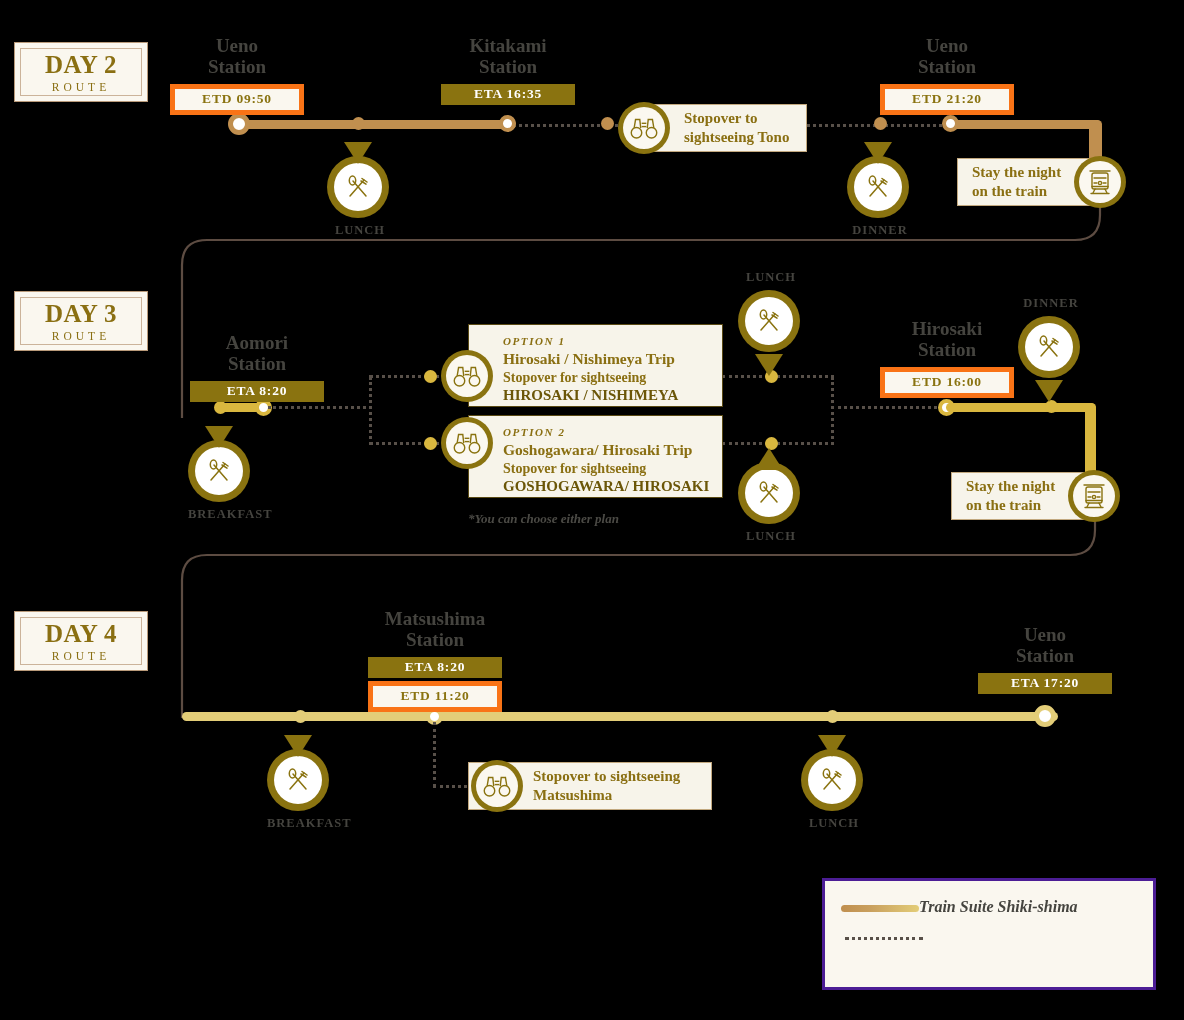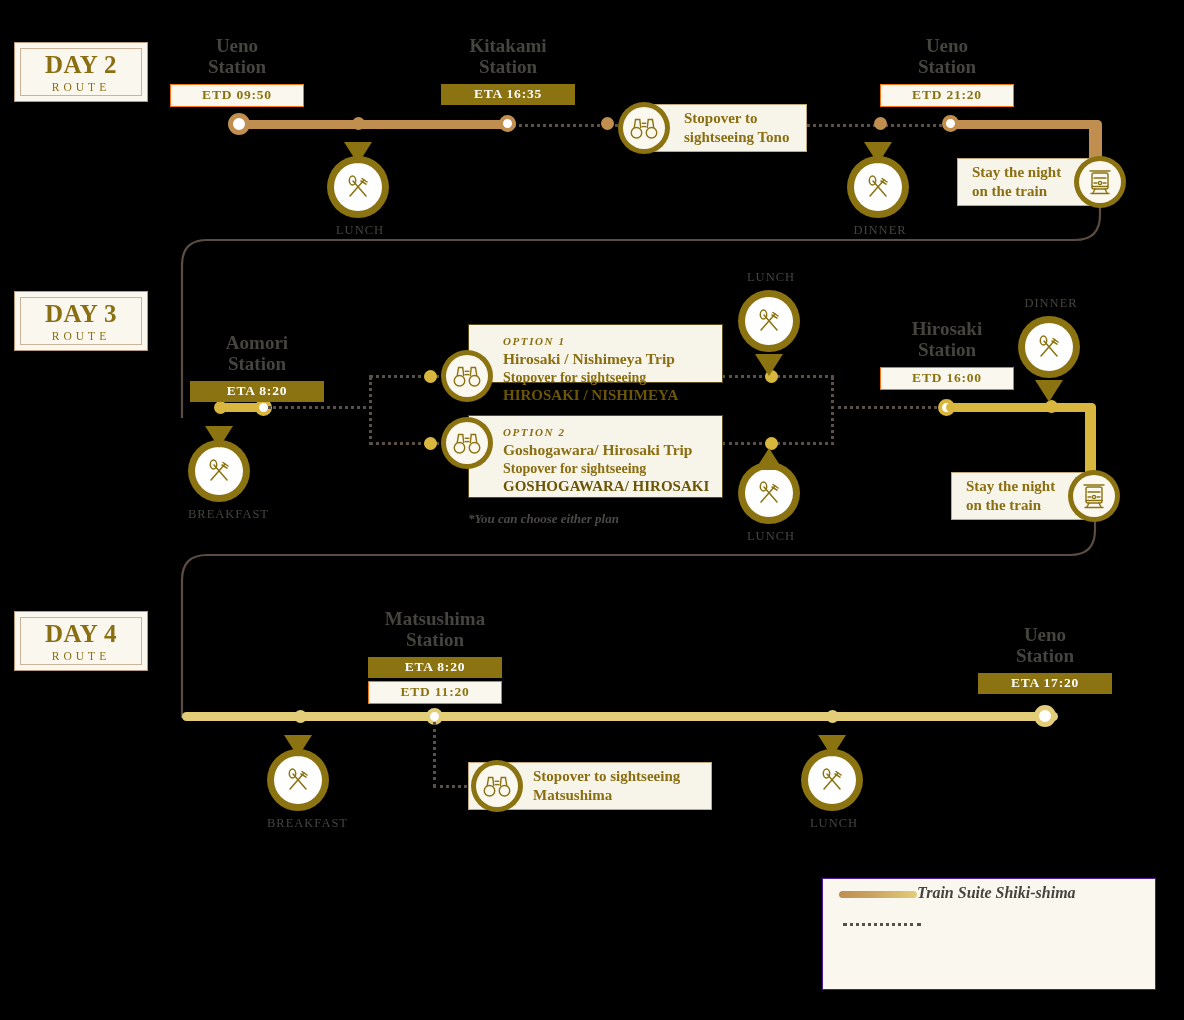--- a/index.html
+++ b/index.html
@@ -22,21 +22,21 @@
              line-height:1;position:relative;z-index:2;}
   .day-sub{font-size:11.5px;color:#8a6f12;letter-spacing:4px;margin-top:4px;
              position:relative;z-index:2;}
 
   
   .station{text-align:center;color:#45443f;font-weight:bold;font-size:19px;
            line-height:1.1;white-space:nowrap;}
   .badge{display:block;text-align:center;font-weight:bold;font-size:13.5px;
          letter-spacing:.8px;padding:2px 0 3px;white-space:nowrap;}
   .badge.fill{background:#8a7310;color:#fff;}
-  .badge.out{background:#faf7ef;color:#8a7310;border:1px solid #f97316;}
+  .badge.out{background:#faf7ef;color:#8a7310;border:5px solid #f97316;}
 
   
   .line{height:9px;border-radius:5px;}
   .line.d2{background:#c08f4f;}
   .line.d3{background:#d9b73f;}
   .line.d4{background:#e3cd78;}
 
   .dot-sm{width:13px;height:13px;border-radius:50%;}
   .dot-sm.d2{background:#c08f4f;}
   .dot-sm.d3{background:#d9b73f;}
@@ -54,21 +54,21 @@
 
   
   .pin{width:62px;height:62px;border-radius:50%;background:#8a7310;
        display:flex;align-items:center;justify-content:center;}
   .pin .disc{width:48px;height:48px;border-radius:50%;background:#fff;
        display:flex;align-items:center;justify-content:center;}
   .pin-tail{position:absolute;width:0;height:0;border-left:14px solid transparent;
        border-right:14px solid transparent;}
   .tail-down{border-top:22px solid #8a7310;}
   .tail-up{border-bottom:22px solid #8a7310;}
-  .meal-label{font-size:12.5px;font-weight:normal;color:#45443f;letter-spacing:1px;
+  .meal-label{font-size:12.5px;font-weight:bold;color:#45443f;letter-spacing:1px;
        text-align:center;white-space:nowrap;}
 
   
   .binoc{width:52px;height:52px;border-radius:50%;background:#8a7310;
        display:flex;align-items:center;justify-content:center;z-index:5;}
   .binoc .disc{width:42px;height:42px;border-radius:50%;background:#fbf8f0;
        display:flex;align-items:center;justify-content:center;}
 
   
   .infobox{background:#f7f4ea;border:1px solid #c2a87e;box-sizing:border-box;
@@ -82,21 +82,21 @@
   .opt-l3{font-size:15px;font-weight:bold;color:#6b5608;line-height:1.22;}
   .note{font-style:italic;font-size:13px;color:#4b4a45;font-weight:bold;}
 
   
   .train-c{width:52px;height:52px;border-radius:50%;background:#8a7310;
        display:flex;align-items:center;justify-content:center;z-index:6;}
   .train-c .disc{width:42px;height:42px;border-radius:50%;background:#fbf8f0;
        display:flex;align-items:center;justify-content:center;}
 
   
-  .legend{background:#faf7ef;border:1px solid #4c1d95;box-sizing:border-box;padding:4px 16px;}
+  .legend{background:#faf7ef;border:3px solid #4c1d95;box-sizing:border-box;padding:16px 16px;}
   .legend-row{display:flex;align-items:flex-start;margin-bottom:7px;}
   .legend-key{width:78px;flex:0 0 78px;padding-top:8px;}
   .legend-swatch{height:7px;border-radius:4px;
        background:linear-gradient(90deg,#c08f4f 0%,#c9a05e 38%,#e3cd78 100%);}
   .legend-dots{border-top:3px dotted #585049;margin-top:3px;}
   .legend-text{font-style:italic;font-weight:bold;font-size:16px;color:#45443f;line-height:1.25;}
 
   .footnote{font-style:italic;font-weight:bold;font-size:13.5px;color:#45443f;line-height:1.9;}
 
   svg{display:block;}
@@ -342,21 +342,21 @@
           <ellipse cx="9.5" cy="8.5" rx="3.2" ry="4.4"></ellipse>
           <line x1="19" y1="6.5" x2="24" y2="10"></line>
             <line x1="18" y1="9" x2="23" y2="12.2"></line>
         </g>
       </svg>
     </div>
   </div>
   <div class="pin-tail tail-down" style="left:17px;top:84px;"></div>
 </div>
 
-<div class="abs optbox" style="left:468px;top:324px;width:255px;height:59px;">
+<div class="abs optbox" style="left:468px;top:324px;width:255px;height:83px;">
   <div class="opt-kicker">OPTION 1</div>
   <div class="opt-l1">Hirosaki / Nishimeya Trip</div>
   <div class="opt-l2">Stopover for sightseeing</div>
   <div class="opt-l3">HIROSAKI / NISHIMEYA</div>
 </div>
 <div class="abs binoc" style="left:441px;top:350px;">
   <div class="disc">
     <svg width="30" height="26" viewBox="0 0 32 26">
       <g stroke="#8a7310" stroke-width="1.5" fill="none">
         <circle cx="8" cy="18" r="5.6"></circle>

